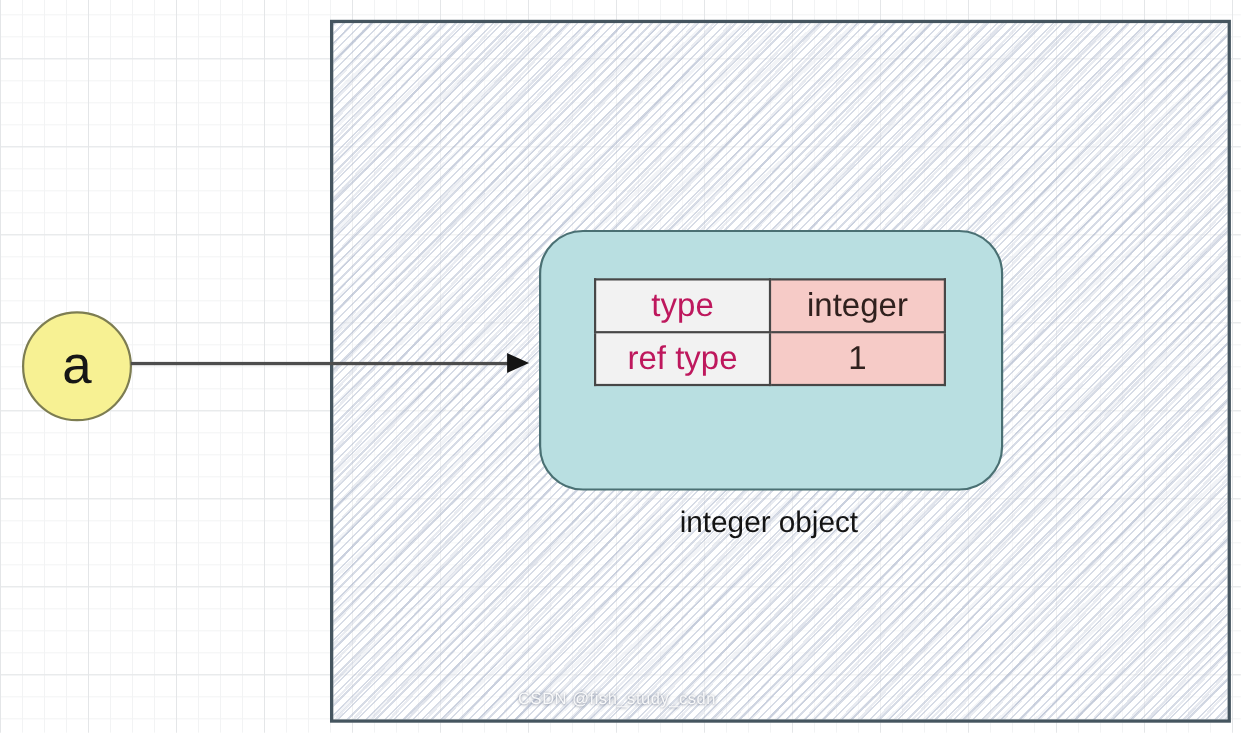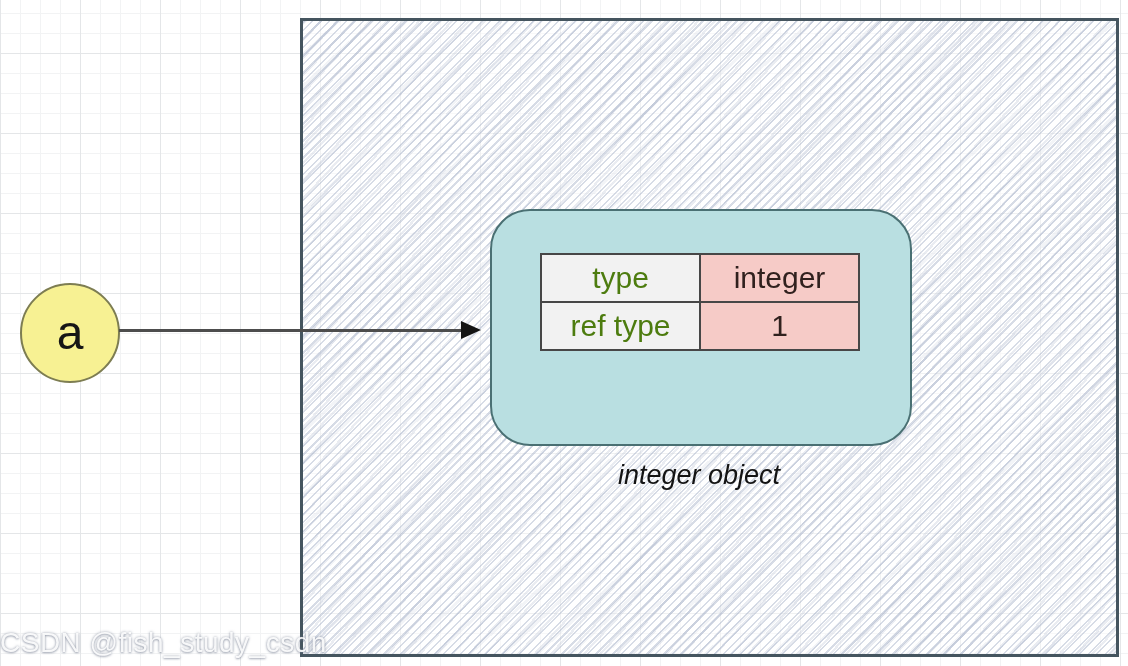--- a/index.html
+++ b/index.html
@@ -68,35 +68,35 @@
 
   
   .obj-table {
     position:absolute; left:540px; top:253px;
     border-collapse:collapse;
   }
   .obj-table td {
     width:157px; height:46px; padding:0;
     border:2px solid #474747;
     text-align:center; vertical-align:middle;
-    font-size:30px; color:#4d7c0f;
+    font-size:30px; color:#be185d;
   }
   .obj-table td.key { background:#f2f2f2; }
   .obj-table td.val { background:#f6cbc7; color:#30211e; }
 
   
   .obj-caption {
     position:absolute; left:490px; top:460px; width:418px;
-    text-align:center; font-size:27px; color:#141414;font-style:italic;
+    text-align:center; font-size:27px; color:#141414;
   }
 
   
   .watermark {
     position:absolute; left:0; top:627px; width:1122px;
-    text-align:left; font-size:28px; letter-spacing:0.5px;
+    text-align:center; font-size:15px; letter-spacing:0.5px;
     color:rgba(255,255,255,0.9);
     text-shadow:0 0 3px rgba(110,120,140,0.65), 0 1px 2px rgba(110,120,140,0.45);
     white-space:nowrap;
   }
 </style>
 </head>
 <body>
 
 <div class="stage">
 

